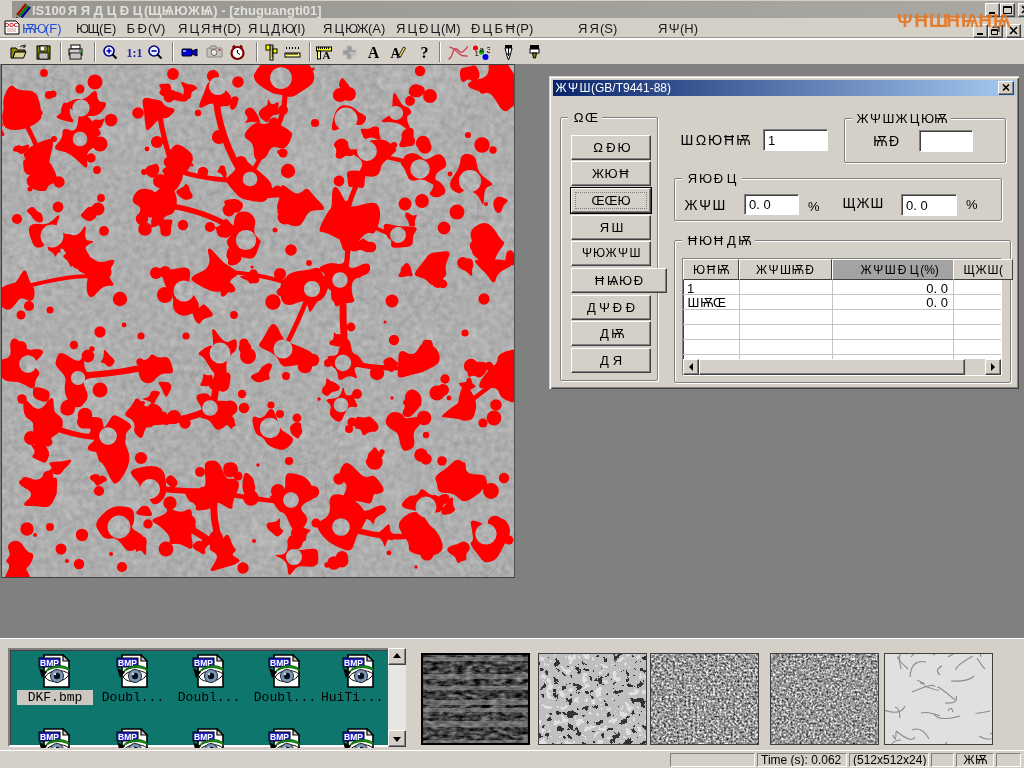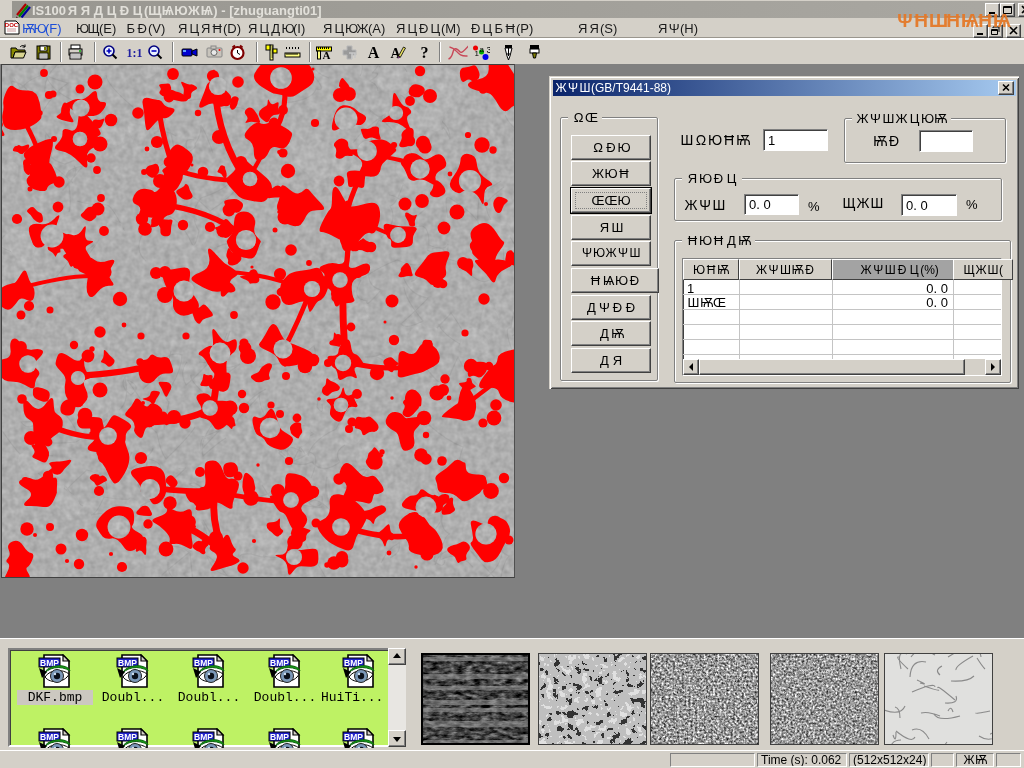--- a/index.html
+++ b/index.html
@@ -827,21 +827,21 @@
           <div class="abs" style="left:3px;top:3px;right:3px;bottom:3px;border:1px dotted #808080"></div>
           <div class="abs cj" style="left:0;top:0;width:100%;height:100%;font-size:13px;text-align:center;line-height:23px"><i>Œ</i><i>Œ</i><i>Ю</i></div>
         </div>
       </div>
 <div class="btn3d abs" style="left:21px;top:138px;width:80px;height:25px">
         <div class="abs cj" style="left:0;top:0;width:100%;height:100%;font-size:13px;text-align:center;line-height:23px"><i>Я</i><i>Ш</i></div>
       </div>
 <div class="btn3d abs" style="left:21px;top:164px;width:80px;height:25px">
         <div class="abs cj" style="left:0;top:0;width:100%;height:100%;font-size:12px;text-align:center;line-height:23px"><i>Ψ</i><i>Ю</i><i>Ж</i><i>Ψ</i><i>Ш</i></div>
       </div>
-<div class="btn3d abs" style="left:21px;top:191px;width:88px;height:25px">
+<div class="btn3d abs" style="left:21px;top:191px;width:96px;height:25px">
         <div class="abs cj" style="left:0;top:0;width:100%;height:100%;font-size:13px;text-align:center;line-height:23px"><i>Ħ</i><i>Ѩ</i><i>Ю</i><i>Ð</i></div>
       </div>
 <div class="btn3d abs" style="left:21px;top:218px;width:80px;height:25px">
         <div class="abs cj" style="left:0;top:0;width:100%;height:100%;font-size:13px;text-align:center;line-height:23px"><i>Д</i><i>Ψ</i><i>Ð</i><i>Ð</i></div>
       </div>
 <div class="btn3d abs" style="left:21px;top:244px;width:80px;height:25px">
         <div class="abs cj" style="left:0;top:0;width:100%;height:100%;font-size:13px;text-align:center;line-height:23px"><i>Д</i><i>Ѭ</i></div>
       </div>
 <div class="btn3d abs" style="left:21px;top:271px;width:80px;height:25px">
         <div class="abs cj" style="left:0;top:0;width:100%;height:100%;font-size:13px;text-align:center;line-height:23px"><i>Д</i><i>Я</i></div>
@@ -894,21 +894,21 @@
 <div class="btn3d abs" style="right:0;top:0;width:16px;height:16px"><svg width="14" height="14">
                 <path d="M5 3 l4 4 -4 4z" fill="#000"></path>
               </svg></div>
 <div class="btn3d abs" style="left:16px;top:0;width:266px;height:16px"></div>
 </div>
 </div>
 </div>
 </div>
 </div>
 <div class="abs" style="left:0;top:638px;width:1024px;height:112px;background:#d4d0c8;border-top:1px solid #fff">
-<div class="abs" style="left:8px;top:9px;width:398px;height:99px;background:#bef264;border-top:2px solid #808080;border-left:2px solid #808080;border-right:2px solid #fff;border-bottom:2px solid #fff;box-shadow:inset 1px 1px 0 #404040">
+<div class="abs" style="left:8px;top:9px;width:398px;height:99px;background:#0f766e;border-top:2px solid #808080;border-left:2px solid #808080;border-right:2px solid #fff;border-bottom:2px solid #fff;box-shadow:inset 1px 1px 0 #404040">
 <div class="abs" style="left:27px;top:4px;width:36px;height:34px"><svg width="36" height="34" viewBox="0 0 36 34">
 <path d="M7 1 h19 l6 6 v26 H7 Z" fill="#fff" stroke="#000" stroke-width="1.6"></path>
 <path d="M26 1 l6 6 h-6 Z" fill="#d4d0c8" stroke="#000" stroke-width="1.2"></path>
 <rect x="2" y="4" width="21" height="9" fill="#2020c8" stroke="#000"></rect>
 <text x="12.5" y="11.5" font-size="8.5" font-weight="bold" fill="#fff" text-anchor="middle" font-family="Liberation Sans">BMP</text>
 <path d="M6 22 C10 13 24 11 33 17 C32 13 26 11 19 12 C12 13 7 17 6 22 Z" fill="#18a018" stroke="#0a600a" stroke-width="1"></path>
 <path d="M8 23 C13 15 26 15 32 20 C28 29 13 30 8 23 Z" fill="#fff" stroke="#000" stroke-width="1"></path>
 <circle cx="20" cy="22" r="6.5" fill="#7b98b8" stroke="#222"></circle>
 <circle cx="20" cy="22" r="3.2" fill="#0a0f18"></circle>
 <circle cx="18" cy="20" r="1.2" fill="#cfe0f0"></circle>

